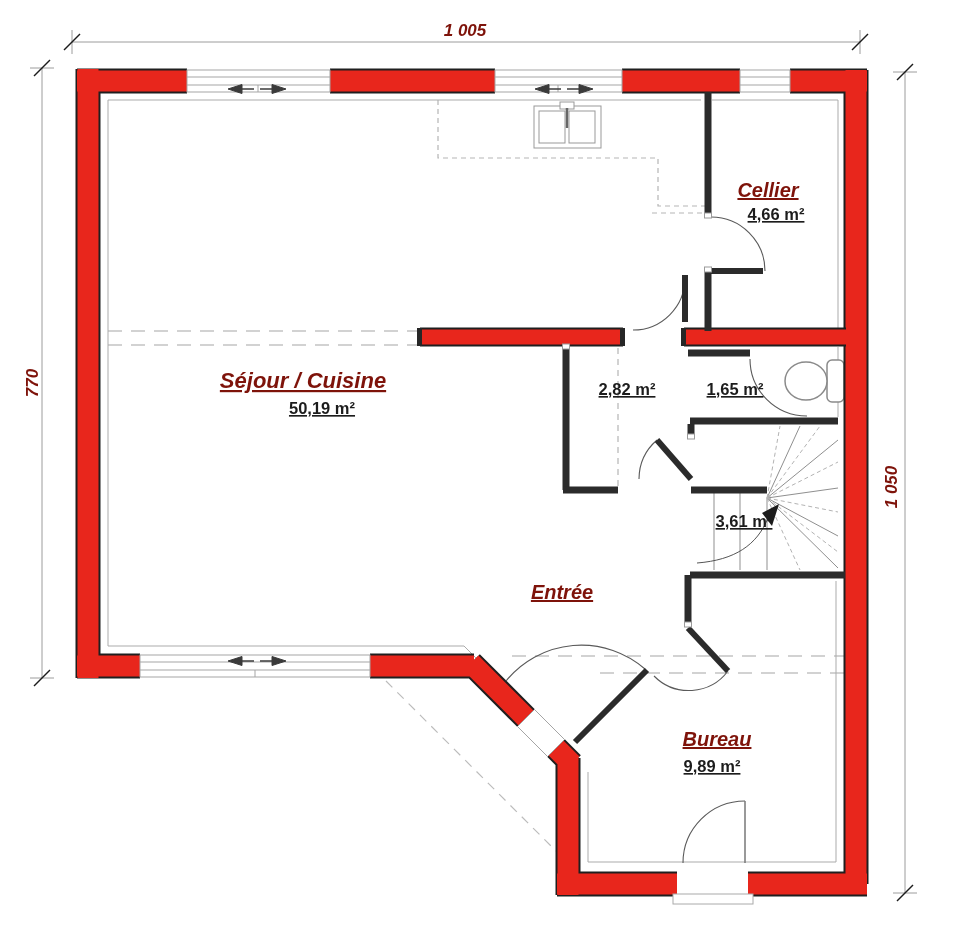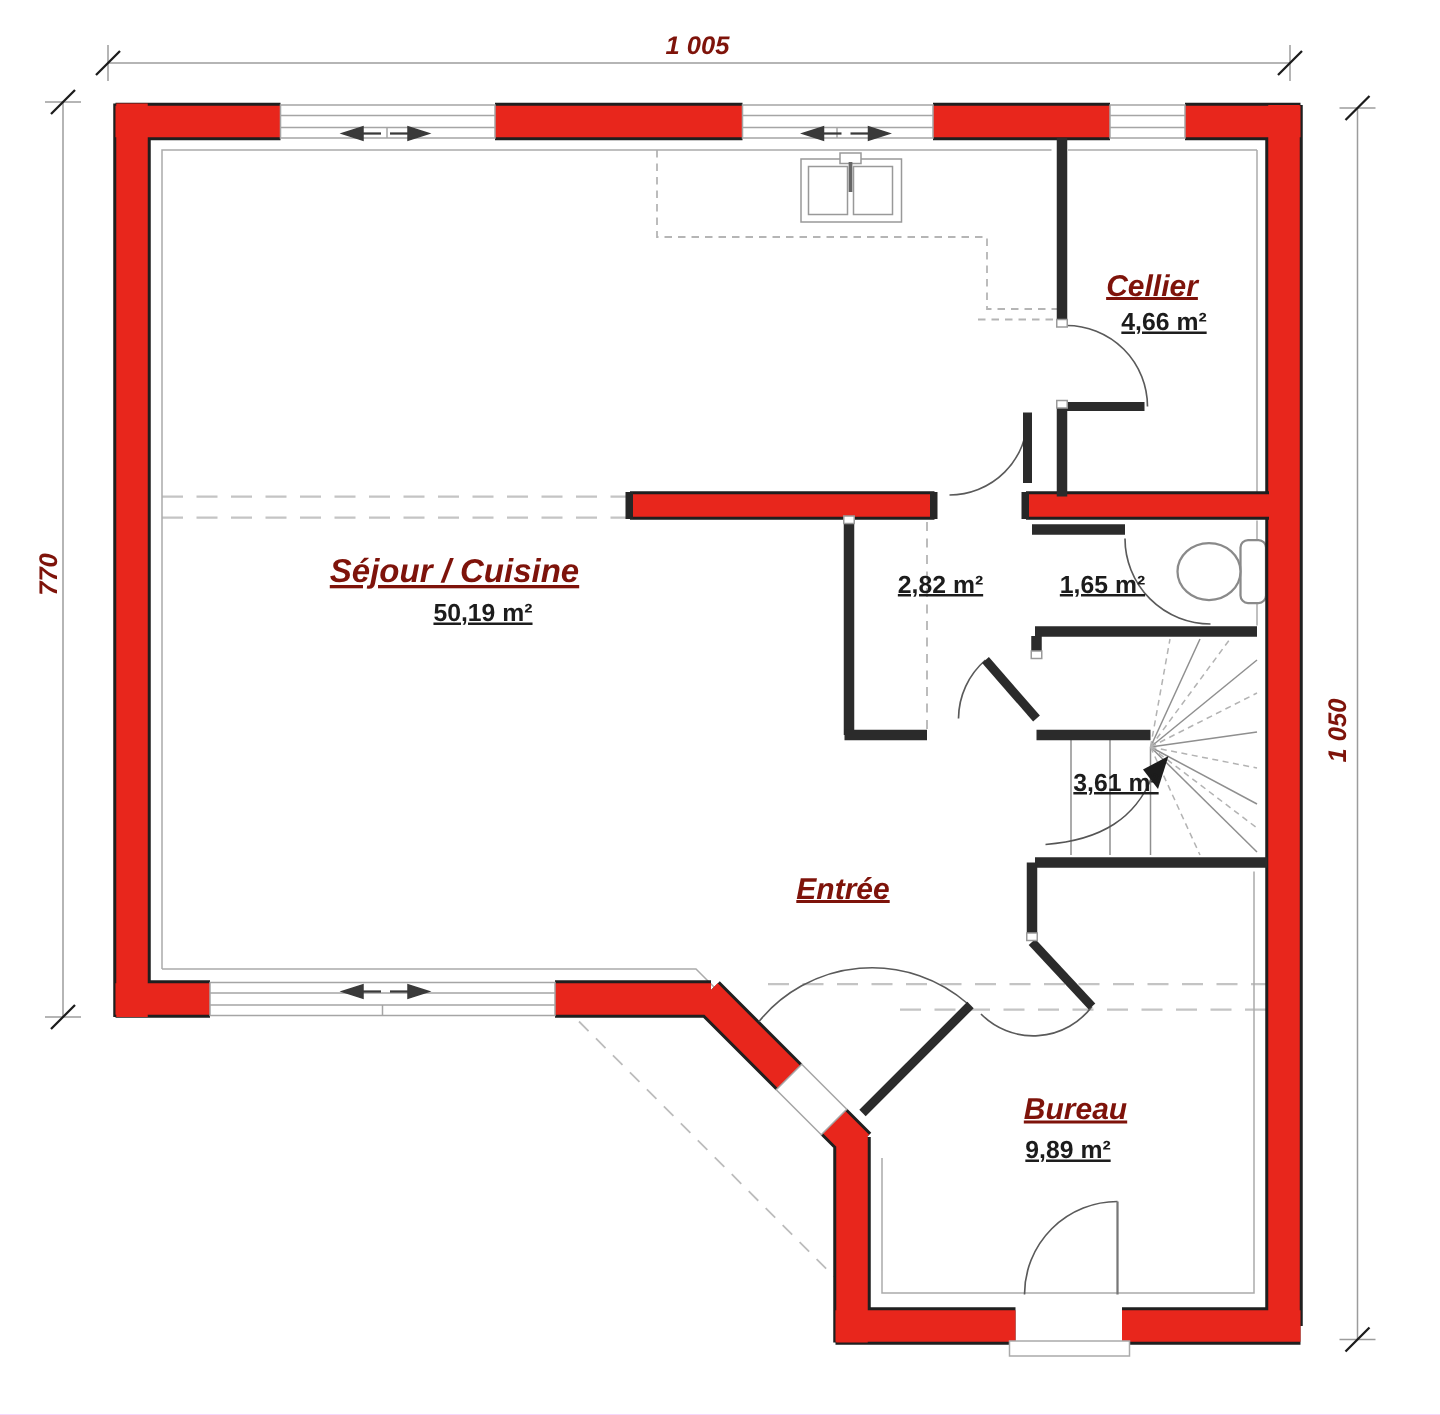--- a/index.html
+++ b/index.html
@@ -1,16 +1,16 @@
 <!DOCTYPE html>
 <html><head>
 <meta charset="utf-8">
 <style>
   html,body{margin:0;padding:0;background:#ffffff;}
-  #stage{position:relative;width:960px;height:943px;background:#d946ef;overflow:hidden;
+  #stage{position:relative;width:960px;height:943px;background:#fef9c3;overflow:hidden;
          font-family:"Liberation Sans", sans-serif;}
   svg{display:block}
   .dim-text{fill:#7e130a;font:italic bold 17px "Liberation Sans",sans-serif;}
   .room-name{fill:#7e130a;font:italic bold 20px "Liberation Sans",sans-serif;text-decoration:underline;}
   .room-name-big{fill:#7e130a;font:italic bold 22px "Liberation Sans",sans-serif;text-decoration:underline;}
   .room-area{fill:#1c1c1c;font:bold 16.5px "Liberation Sans",sans-serif;text-decoration:underline;}
   text{text-anchor:middle;}
 </style>
 </head>
 <body>

